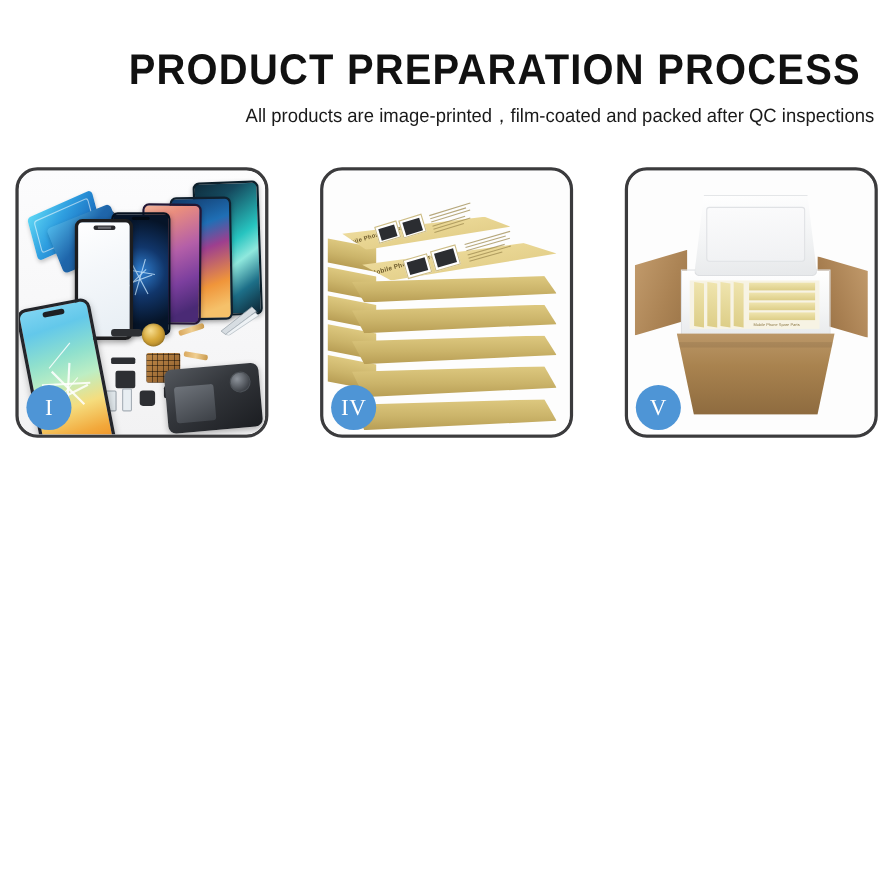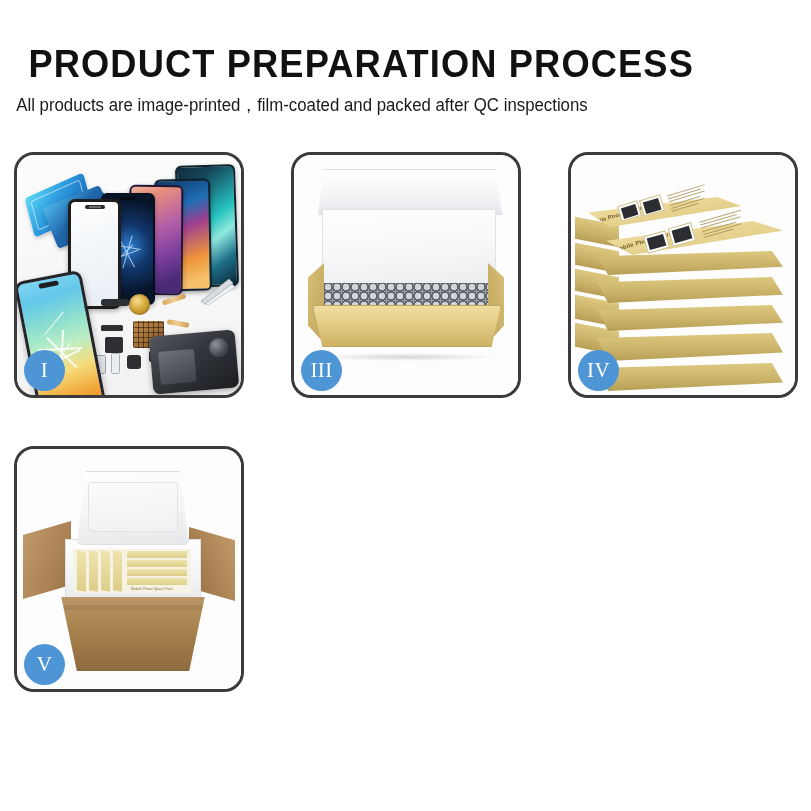--- a/index.html
+++ b/index.html
@@ -11,21 +11,21 @@
     width: 811px;
     height: 811px;
     font-family: "Liberation Sans", sans-serif;
     overflow: hidden;
     position: relative;
   }
 
   
   .header {
     padding-top: 44px;
-    text-align: left;
+    text-align: right;
   }
   .page-title {
     font-family: "Liberation Sans", sans-serif;
     font-size: 39px;
     font-weight: bold;
     letter-spacing: 1.2px;
     color: #111111;
     line-height: 1;
     transform: scaleX(0.93);
     white-space: nowrap;
@@ -356,34 +356,20 @@
         <svg class="tweezer" viewBox="0 0 40 30">
           <path d="M2 26 L30 4 L34 8 L6 29 Z" fill="#d7dde2" stroke="#9aa3ab" stroke-width="0.7"></path>
           <path d="M6 29 L33 9 L36 12 L9 30 Z" fill="#eef2f5" stroke="#aab3ba" stroke-width="0.6"></path>
         </svg>
       </div>
     </div>
     <div class="badge">I</div>
   </div>
 
 
-  <div class="panel">
-    <div class="panel-inner">
-      <div class="scene-openbox">
-        <div class="ob-lid"></div>
-        <div class="ob-foam"></div>
-        <div class="ob-bubble"></div>
-        <div class="ob-left"></div>
-        <div class="ob-right"></div>
-        <div class="ob-front"></div>
-        <div class="ob-shadow"></div>
-      </div>
-    </div>
-    <div class="badge">III</div>
-  </div>
 
   <div class="panel">
     <div class="panel-inner">
       <div class="scene-stack">
 
         <div class="sb sb-side" style="left:4px;top:66px;width:44px;height:22px;transform:skewY(11deg);"></div>
         <div class="sb sb-side" style="left:4px;top:92px;width:44px;height:22px;transform:skewY(11deg);"></div>
         <div class="sb sb-side" style="left:4px;top:118px;width:44px;height:22px;transform:skewY(11deg);"></div>
         <div class="sb sb-side" style="left:4px;top:144px;width:44px;height:24px;transform:skewY(11deg);"></div>
         <div class="sb sb-side" style="left:4px;top:172px;width:44px;height:24px;transform:skewY(11deg);"></div>

